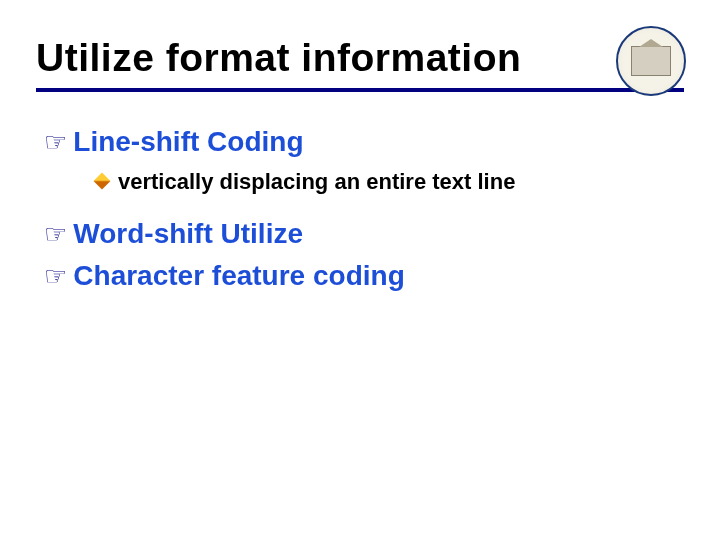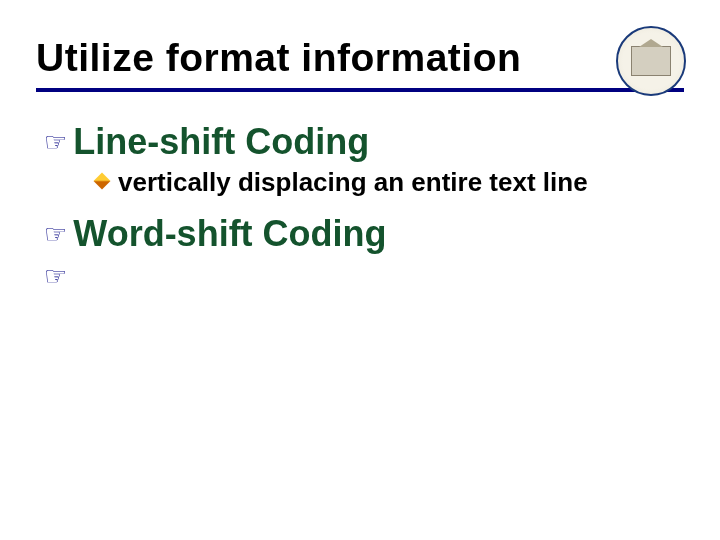--- a/index.html
+++ b/index.html
@@ -74,43 +74,43 @@
     margin-bottom: 10px;
   }
   .hand {
     color: #000080;
     font-size: 26px;
     line-height: 32px;
     margin-right: 6px;
     flex-shrink: 0;
   }
   .l1-text {
-    font-size: 36px;
+    font-size: 28px;
     font-weight: bold;
-    color: #14532d;
+    color: #1d4ed8;
     line-height: 32px;
   }
   .item-l2 {
     display: flex;
     align-items: flex-start;
     margin-left: 52px;
     margin-bottom: 22px;
     padding-right: 20px;
   }
   .diamond {
     width: 12px;
     height: 12px;
     flex-shrink: 0;
     margin-top: 7px;
     margin-right: 10px;
     background: linear-gradient(135deg, #ffcc33 0%, #ffcc33 45%, #cc6600 55%, #cc6600 100%);
     transform: rotate(45deg);
   }
   .l2-text {
-    font-size: 26px;
+    font-size: 22px;
     font-weight: bold;
     color: #000000;
     line-height: 28px;
   }
 </style>
 </head>
 <body>
 
 <div class="slide">
   <div class="header">
@@ -129,21 +129,22 @@
       <span class="hand">☞</span>
       <span class="l1-text">Line-shift Coding</span>
     </div>
     <div class="item-l2">
       <span class="diamond"></span>
       <span class="l2-text">vertically displacing an entire text line</span>
     </div>
 
     <div class="item-l1">
       <span class="hand">☞</span>
-      <span class="l1-text">Word-shift Coding</span>
+      <span class="l1-text">Word-shift Utilize</span>
     </div>
 
     <div class="item-l1">
       <span class="hand">☞</span>
+      <span class="l1-text">Character feature coding</span>
     </div>
 
   </div>
 </div>
 
 </body></html>

